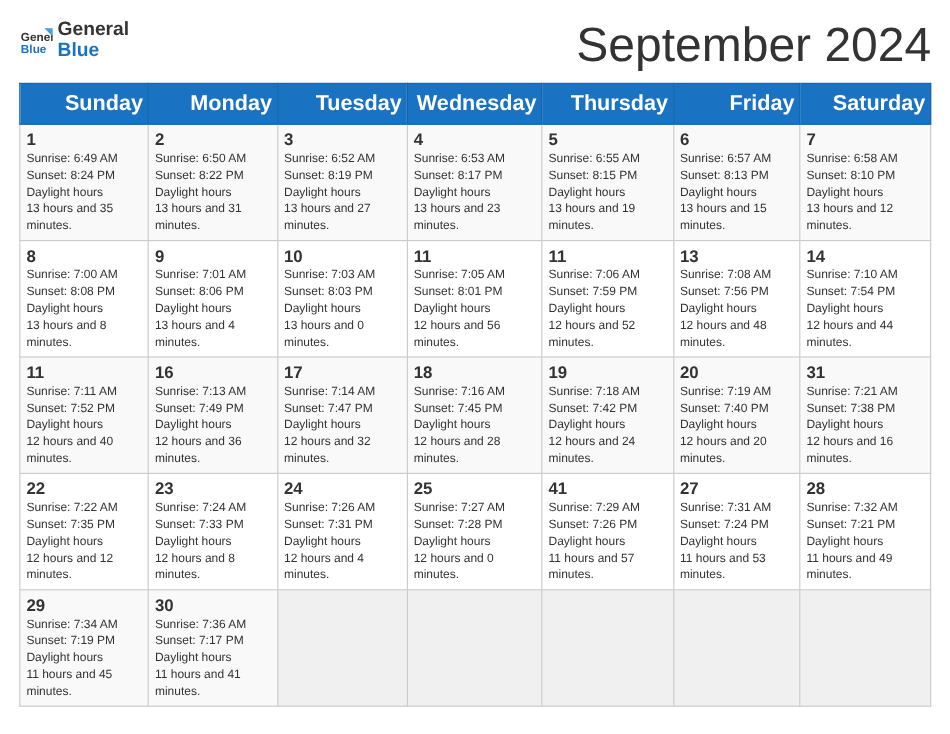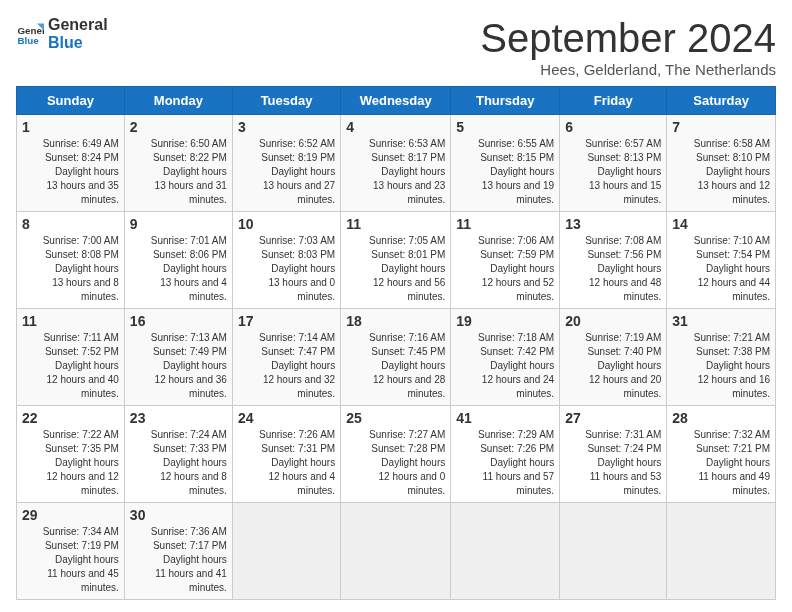--- a/index.html
+++ b/index.html
@@ -39,22 +39,22 @@
     }
     table {
       width: 100%;
       border-collapse: collapse;
       font-size: 11px;
     }
     thead th {
       background: #1a73c2;
       color: #fff;
       padding: 6px 4px;
-      text-align: center;
-      font-size: 13px;
+      text-align: right;
+      font-size: 18px;
       font-weight: 600;
       border: 1px solid #1565a8;
     }
     tbody td {
       border: 1px solid #ccc;
       vertical-align: top;
       padding: 4px 5px;
       height: 80px;
       width: 113px;
       color: #333;
@@ -66,21 +66,20 @@
     .day-number {
       font-size: 14px;
       font-weight: 600;
       display: block;
       margin-bottom: 2px;
     }
     .day-info {
       font-size: 10px;
       line-height: 1.4;
       color: #333;
-      text-align: right;
     }
     td.empty {
       background: #f0f0f0 !important;
     }
   </style>
 </head>
 <body>
 
 <div class="header-area">
   <div class="logo">
@@ -90,21 +89,20 @@
       <polygon points="30,5 40,15 35,10" fill="#1a73c2"></polygon>
       <polygon points="30,5 40,5 40,15" fill="#4a9fd4"></polygon>
     </svg>
     <div>
       <div style="font-size:16px;font-weight:bold;color:#333;">General</div>
       <div style="font-size:16px;font-weight:bold;color:#1a73c2;">Blue</div>
     </div>
   </div>
   <div class="title-area">
     <div class="calendar-title">September 2024</div>
-    <div class="calendar-subtitle">Hees, Gelderland, The Netherlands</div>
   </div>
 </div>
 
 <table>
   <thead>
     <tr>
       <th>Sunday</th>
       <th>Monday</th>
       <th>Tuesday</th>
       <th>Wednesday</th>

